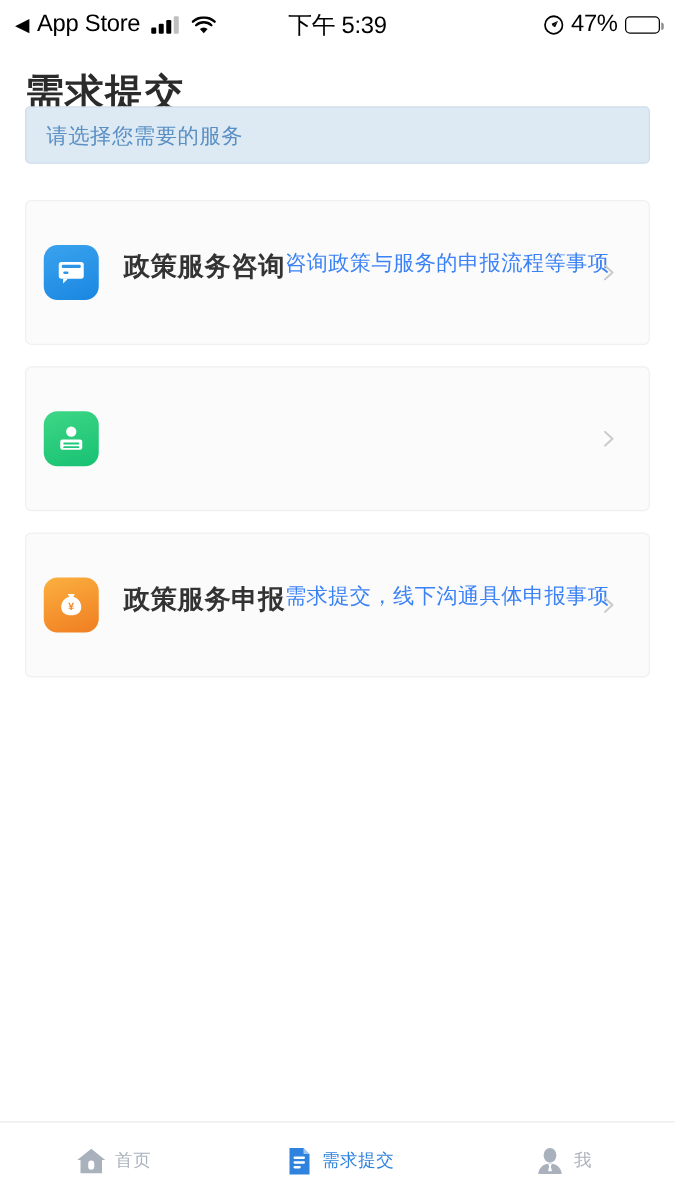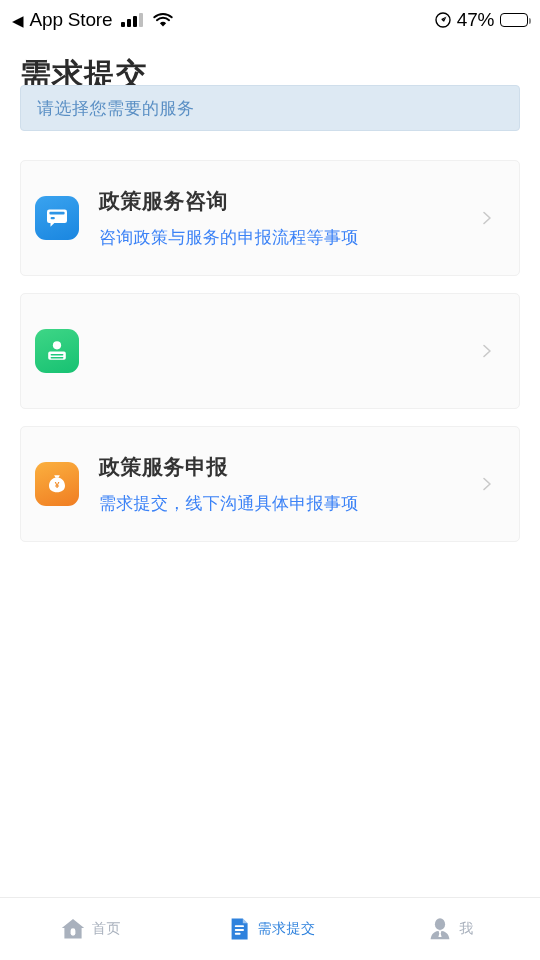--- a/index.html
+++ b/index.html
@@ -65,21 +65,21 @@
   }
   .svc-icon{
     width:44px; height:44px; border-radius:11px; flex:0 0 auto;
     display:flex; align-items:center; justify-content:center;
     margin-right:20px;
   }
   .svc-icon svg{ display:block; }
   .icon-blue{ background:linear-gradient(160deg,#3aa3ef 0%,#1a86e0 100%); }
   .icon-green{ background:linear-gradient(160deg,#3ed686 0%,#17c172 100%); }
   .icon-orange{ background:linear-gradient(160deg,#fbb03f 0%,#f07d22 100%); }
-  .svc-text{ display:flex; flex-direction:column; justify-content:center; }
+  .svc-text{ display:flex; flex-direction:row; justify-content:center; }
   .svc-title{
     font-size:21px; font-weight:bold; color:#333; letter-spacing:.5px;
     margin-bottom:11px;
   }
   .svc-sub{ font-size:17px; color:#3b82f6; letter-spacing:.3px; }
   .svc-chevron{
     position:absolute; right:24px; top:50%; transform:translateY(-50%);
     width:16px; height:16px;
   }
   .svc-chevron svg{ display:block; }
@@ -116,20 +116,21 @@
           <i></i>
       </span>
       <span class="sb-wifi">
         <svg width="20" height="15" viewBox="0 0 20 15">
           <path d="M10 13.6 L6.9 10.2 a4.6 4.6 0 0 1 6.2 0 Z" fill="#000"></path>
           <path d="M3.9 7.2 a9 9 0 0 1 12.2 0" stroke="#000" stroke-width="1.9" fill="none" stroke-linecap="round"></path>
           <path d="M1.3 4.3 a13 13 0 0 1 17.4 0" stroke="#000" stroke-width="1.9" fill="none" stroke-linecap="round"></path>
         </svg>
       </span>
     </div>
+    <div class="sb-center">下午 5:39</div>
     <div class="sb-right">
       <span class="sb-loc">
         <svg width="16" height="16" viewBox="0 0 16 16">
           <circle cx="8" cy="8" r="7" fill="none" stroke="#000" stroke-width="1.4"></circle>
           <path d="M11.5 4.5 L7.2 8.8 L6.3 6.9 Z" fill="#000"></path>
           <path d="M11.5 4.5 L7.2 8.8 L9.1 9.7 Z" fill="#000"></path>
         </svg>
       </span>
       <span class="sb-batpct">47%</span>
       <span class="sb-battery"><span class="fill" style="width: 47%;"></span></span>

